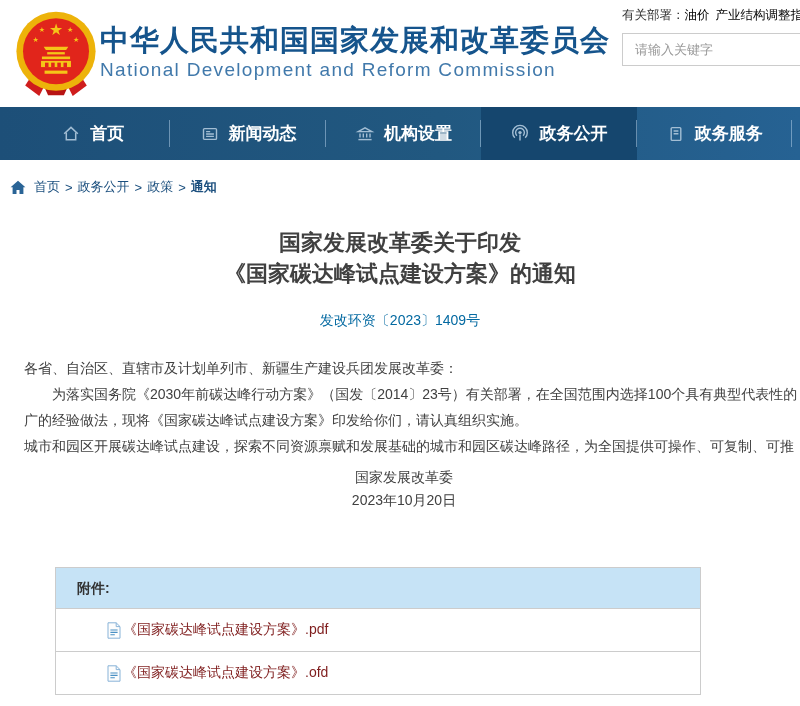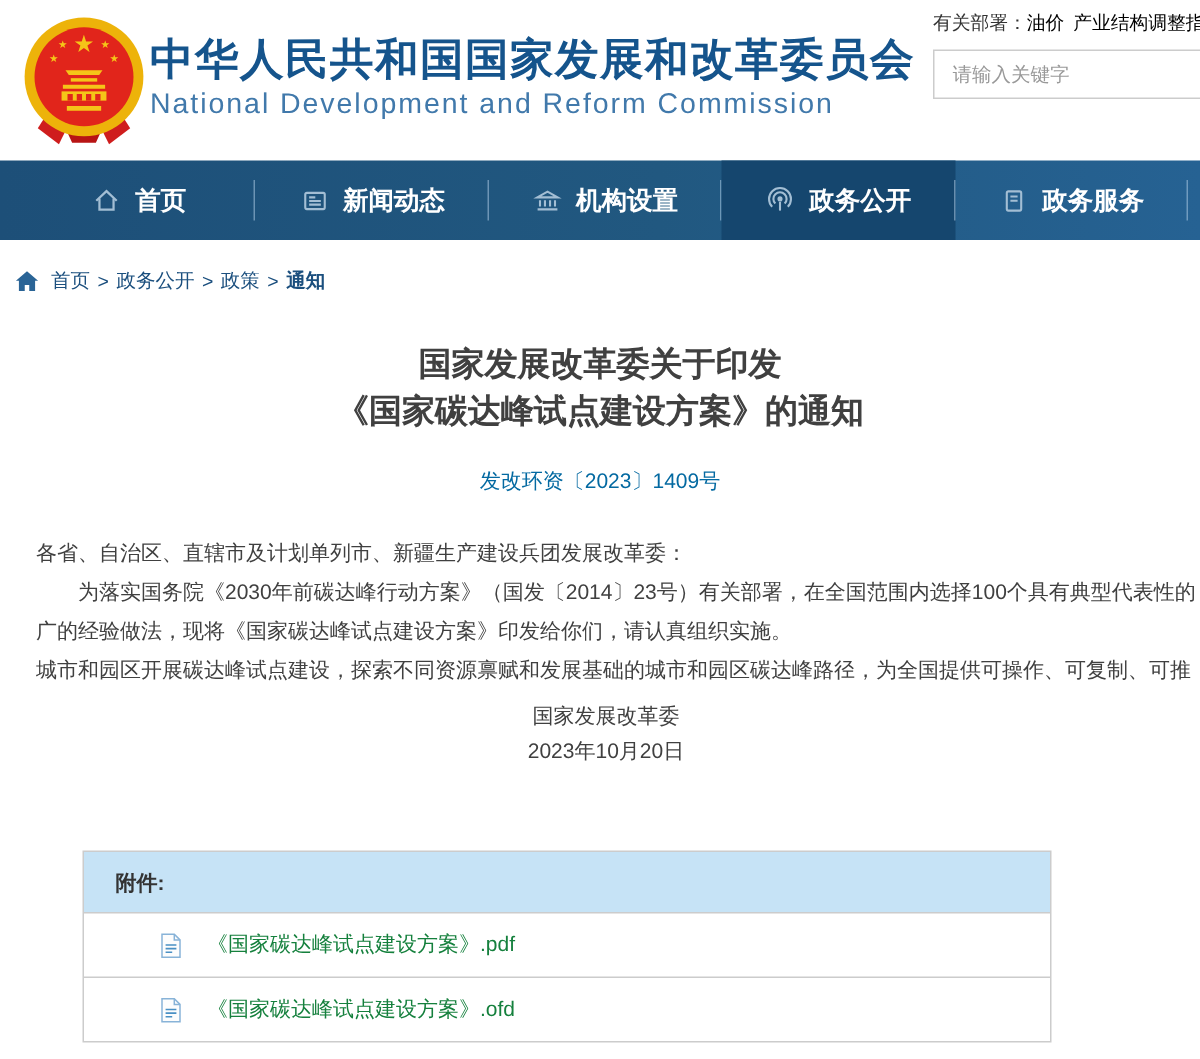--- a/index.html
+++ b/index.html
@@ -47,21 +47,21 @@
                 font-size:14px; color:#0369a1; line-height:20px; }
   .doc-body { position:absolute; left:24px; top:355px; width:792px; overflow:hidden; }
   .doc-body .line { white-space:nowrap; font-size:14px; line-height:26px; color:#404040; }
   .signature { position:absolute; left:0; top:466px; width:808px; text-align:center;
                font-size:14px; line-height:23px; color:#404040; }
   
   .attachments { position:absolute; left:11px; top:567px; width:646px; border:1px solid #cccccc; background:#fff;margin-left:44px; }
   .att-header { height:40px; line-height:40px; background:#c6e3f6; padding-left:21px;
                 font-size:14px; font-weight:bold; color:#333; }
   .att-row { height:43px; display:flex; align-items:center; padding-left:21px; border-top:1px solid #cccccc; }
-  .att-row a { display:flex; align-items:center; gap:17px; font-size:14px; color:#15803d; text-decoration:none;padding-left:30px; }
+  .att-row a { display:flex; align-items:center; gap:2px; font-size:14px; color:#7f1d1d; text-decoration:none;padding-left:30px; }
   .file-ic { width:14px; height:17px; flex:0 0 auto; }
 </style>
 </head>
 <body>
 
 <div class="top-header">
   <svg class="emblem" viewBox="0 0 100 100" aria-hidden="true">
     <path d="M22 76 L36 89 L31 99 L15 87 Z" fill="#cf1d1d"></path>
     <path d="M78 76 L64 89 L69 99 L85 87 Z" fill="#cf1d1d"></path>
     <path d="M36 87 L50 91 L64 87 L59 98 L41 98 Z" fill="#b81414"></path>

